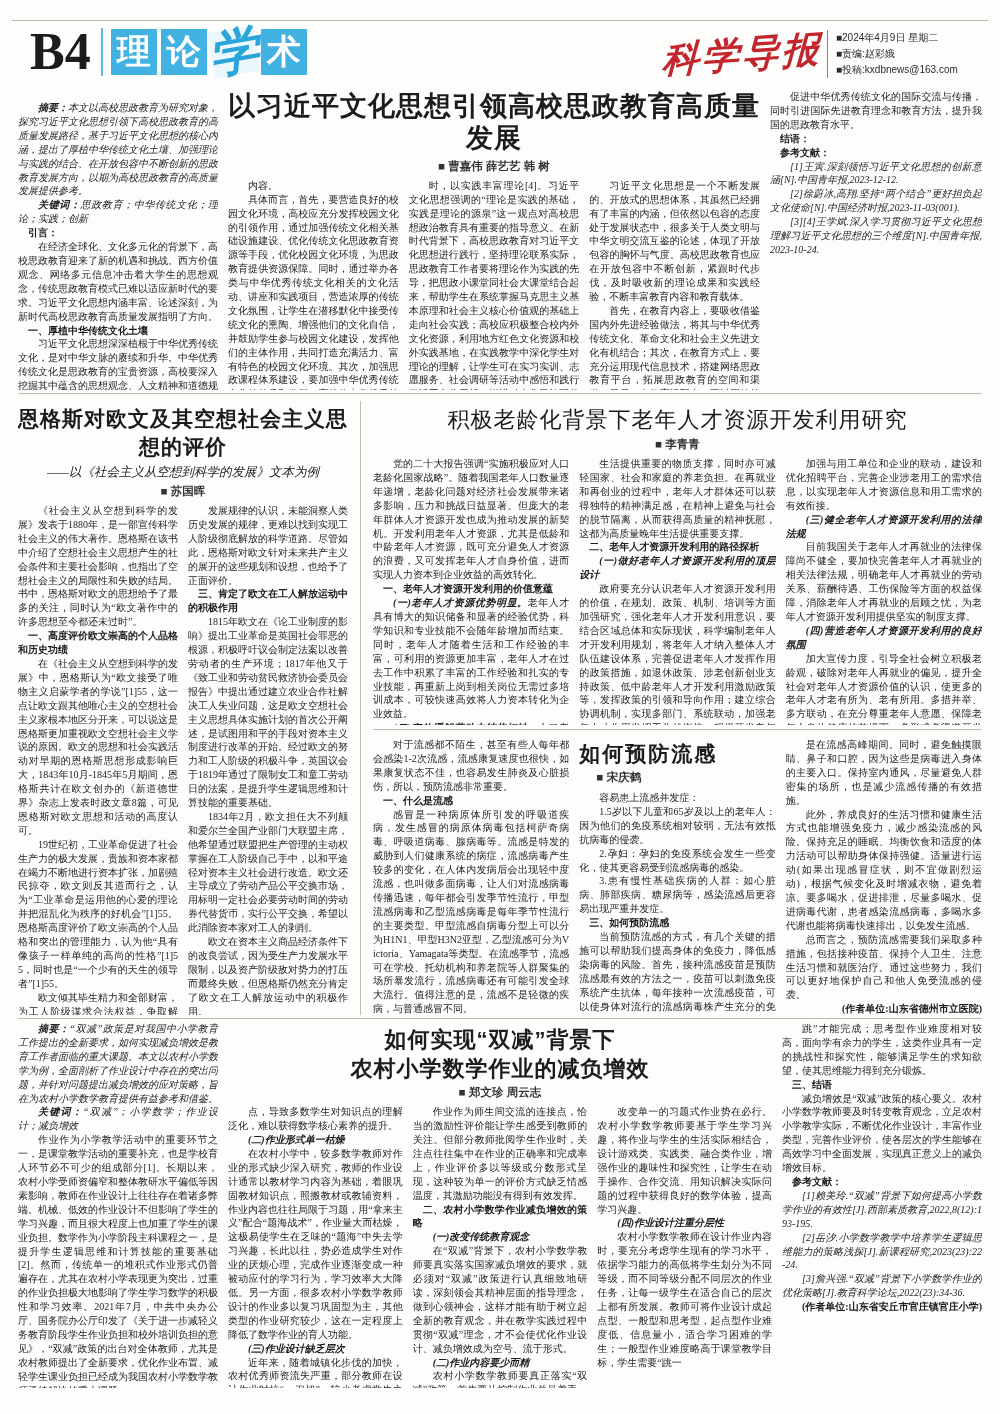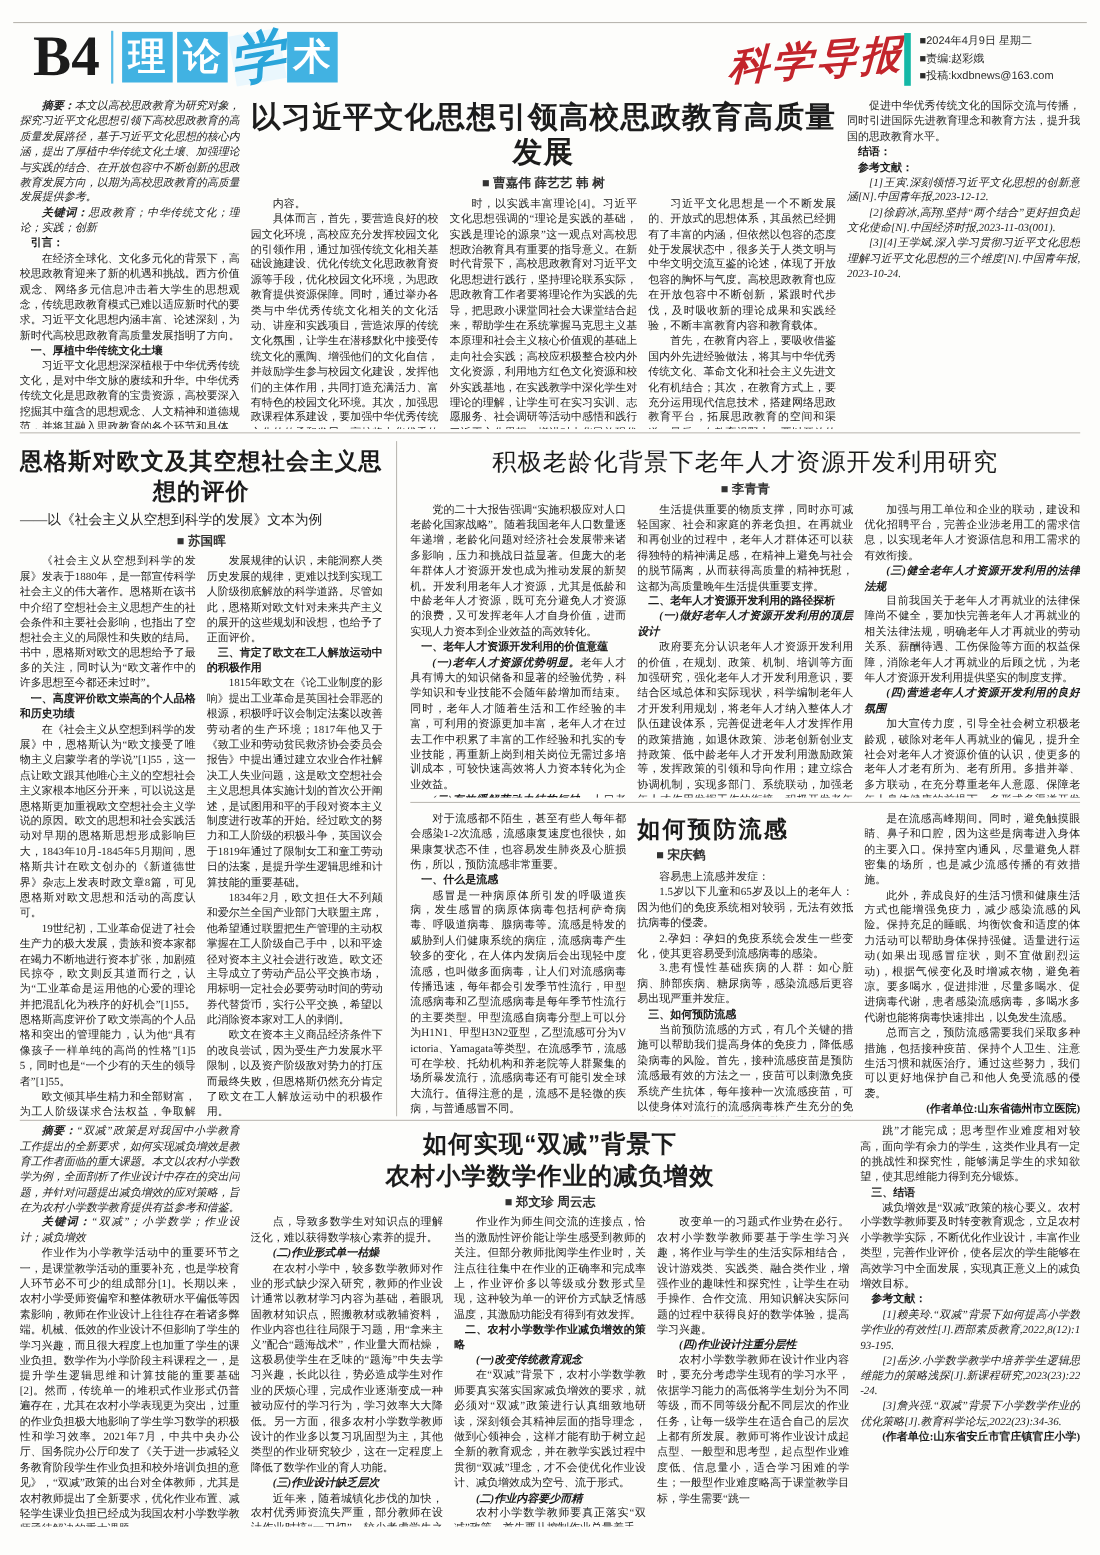--- a/index.html
+++ b/index.html
@@ -13,50 +13,50 @@
   .tile-sep{width:2px;height:48px;background:#57bbe6;margin-right:8px;}
   .tiles{display:flex;align-items:center;}
   .tile{width:46px;height:46px;margin-right:4px;background:#41b2e2;color:#fff;
         font-family:"Liberation Sans",sans-serif;font-weight:700;font-size:34px;
         display:flex;align-items:center;justify-content:center;}
   .tile.xue{background:#eaf7fd;color:#2aa5da;font-size:50px;font-style:italic;
             transform:rotate(-10deg);overflow:visible;z-index:2;}
   .masthead{position:absolute;right:178px;top:30px;color:#c3252c;
             font-family:"DejaVu Serif",serif;font-weight:700;font-style:italic;
             font-size:37px;letter-spacing:3px;transform:rotate(-4deg) skewX(-6deg);white-space:nowrap;}
-  .pubinfo{position:absolute;right:14px;top:30px;width:150px;border-left:6px solid #14b8a6;
+  .pubinfo{position:absolute;right:14px;top:30px;width:150px;border-left:1px solid #14b8a6;
            padding-left:8px;font-family:"Liberation Sans",sans-serif;font-size:10px;
            color:#2b2b2b;line-height:16px;}
   
   .band{margin:0 18px;overflow:hidden;}
   .rule{border-top:1px solid #bdbab4;margin:3px 18px;}
   .p{margin:0;font-size:10px;line-height:13.9px;text-align:justify;word-break:break-all;}
   .p.n,.p.l,.p.nb,.p.k,.p.ka,.p.kb{text-indent:2em;}
   .p.b{font-weight:700;font-family:"Liberation Sans",sans-serif;text-indent:1em;}
   .p.k,.p.ka{font-style:italic;color:#222;}
   .p.kb{font-weight:700;font-style:italic;}
   .p.l b{font-style:italic;}
   .p.end{text-align:right;font-weight:700;text-indent:0;}
   .col{overflow:hidden;}
   .byline{text-align:center;font-family:"Liberation Sans",sans-serif;
           font-weight:700;font-size:11.5px;color:#333;margin:2px 0 5px;}
   .cols{display:flex;gap:10px;flex:1;overflow:hidden;min-height:0;}
   
   .top-band{display:flex;gap:10px;height:300px;margin-top:4px;}
-  .col-a{width:200px;}
+  .col-a{width:200px;margin-top:11px;}
   .top-center{flex:1;display:flex;flex-direction:column;min-width:0;}
   .a1-title{font-family:"Liberation Sans",sans-serif;font-weight:700;font-size:27px;
             letter-spacing:1px;text-align:center;margin:0 0 2px;line-height:1.2;}
   .col-e{width:212px;}
   
   .mid-band{display:flex;height:618px;}
   .a2{width:330px;display:flex;flex-direction:column;}
   .a2-title{font-family:"Liberation Sans",sans-serif;font-weight:700;font-size:21px;
             text-align:center;margin:8px 0 0;letter-spacing:1px;}
-  .a2-sub{font-size:12.5px;text-align:left;margin:3px 0 1px;}
+  .a2-sub{font-size:12.5px;font-style:italic;text-align:center;margin:3px 0 1px;}
   .vr{width:1px;background:#bdbab4;margin:4px 12px 0;}
   .right-sec{flex:1;display:flex;flex-direction:column;min-width:0;}
   .a3{height:328px;display:flex;flex-direction:column;}
   .a3-title{font-family:"Liberation Sans",sans-serif;font-weight:400;font-size:22px;
             text-align:center;margin:8px 0 0;letter-spacing:1px;}
   .sec-rule{border-top:1px solid #bdbab4;margin:4px 0;}
   .a4{flex:1;display:flex;gap:10px;overflow:hidden;min-height:0;padding-top:4px;}
   .a4 .col{flex:1;}
   .a4-title{font-family:"Liberation Sans",sans-serif;font-weight:700;font-size:21px;
             letter-spacing:2px;margin:2px 0 2px;}

